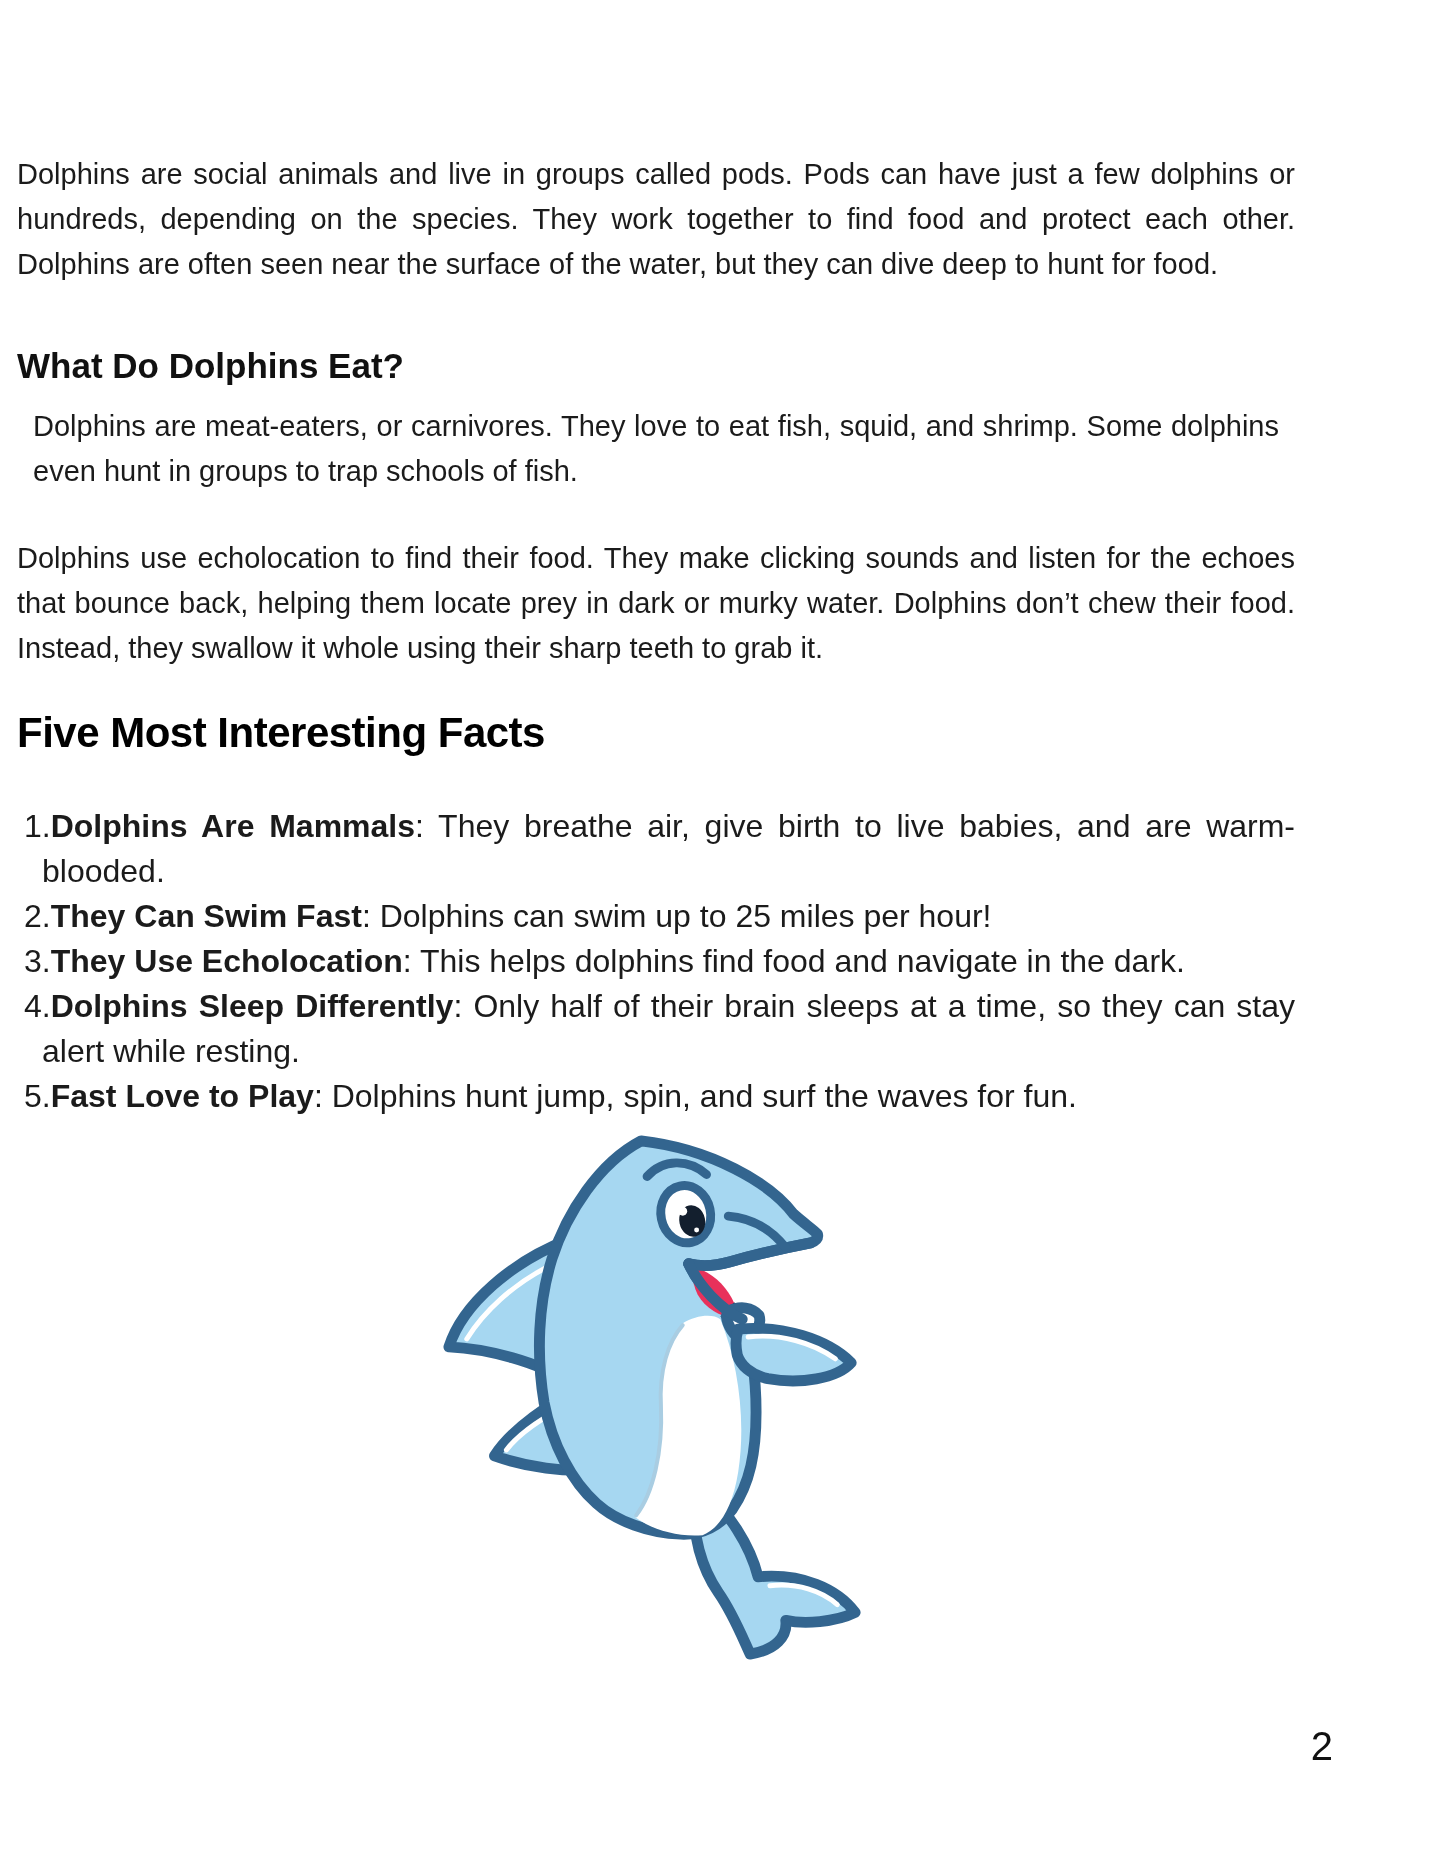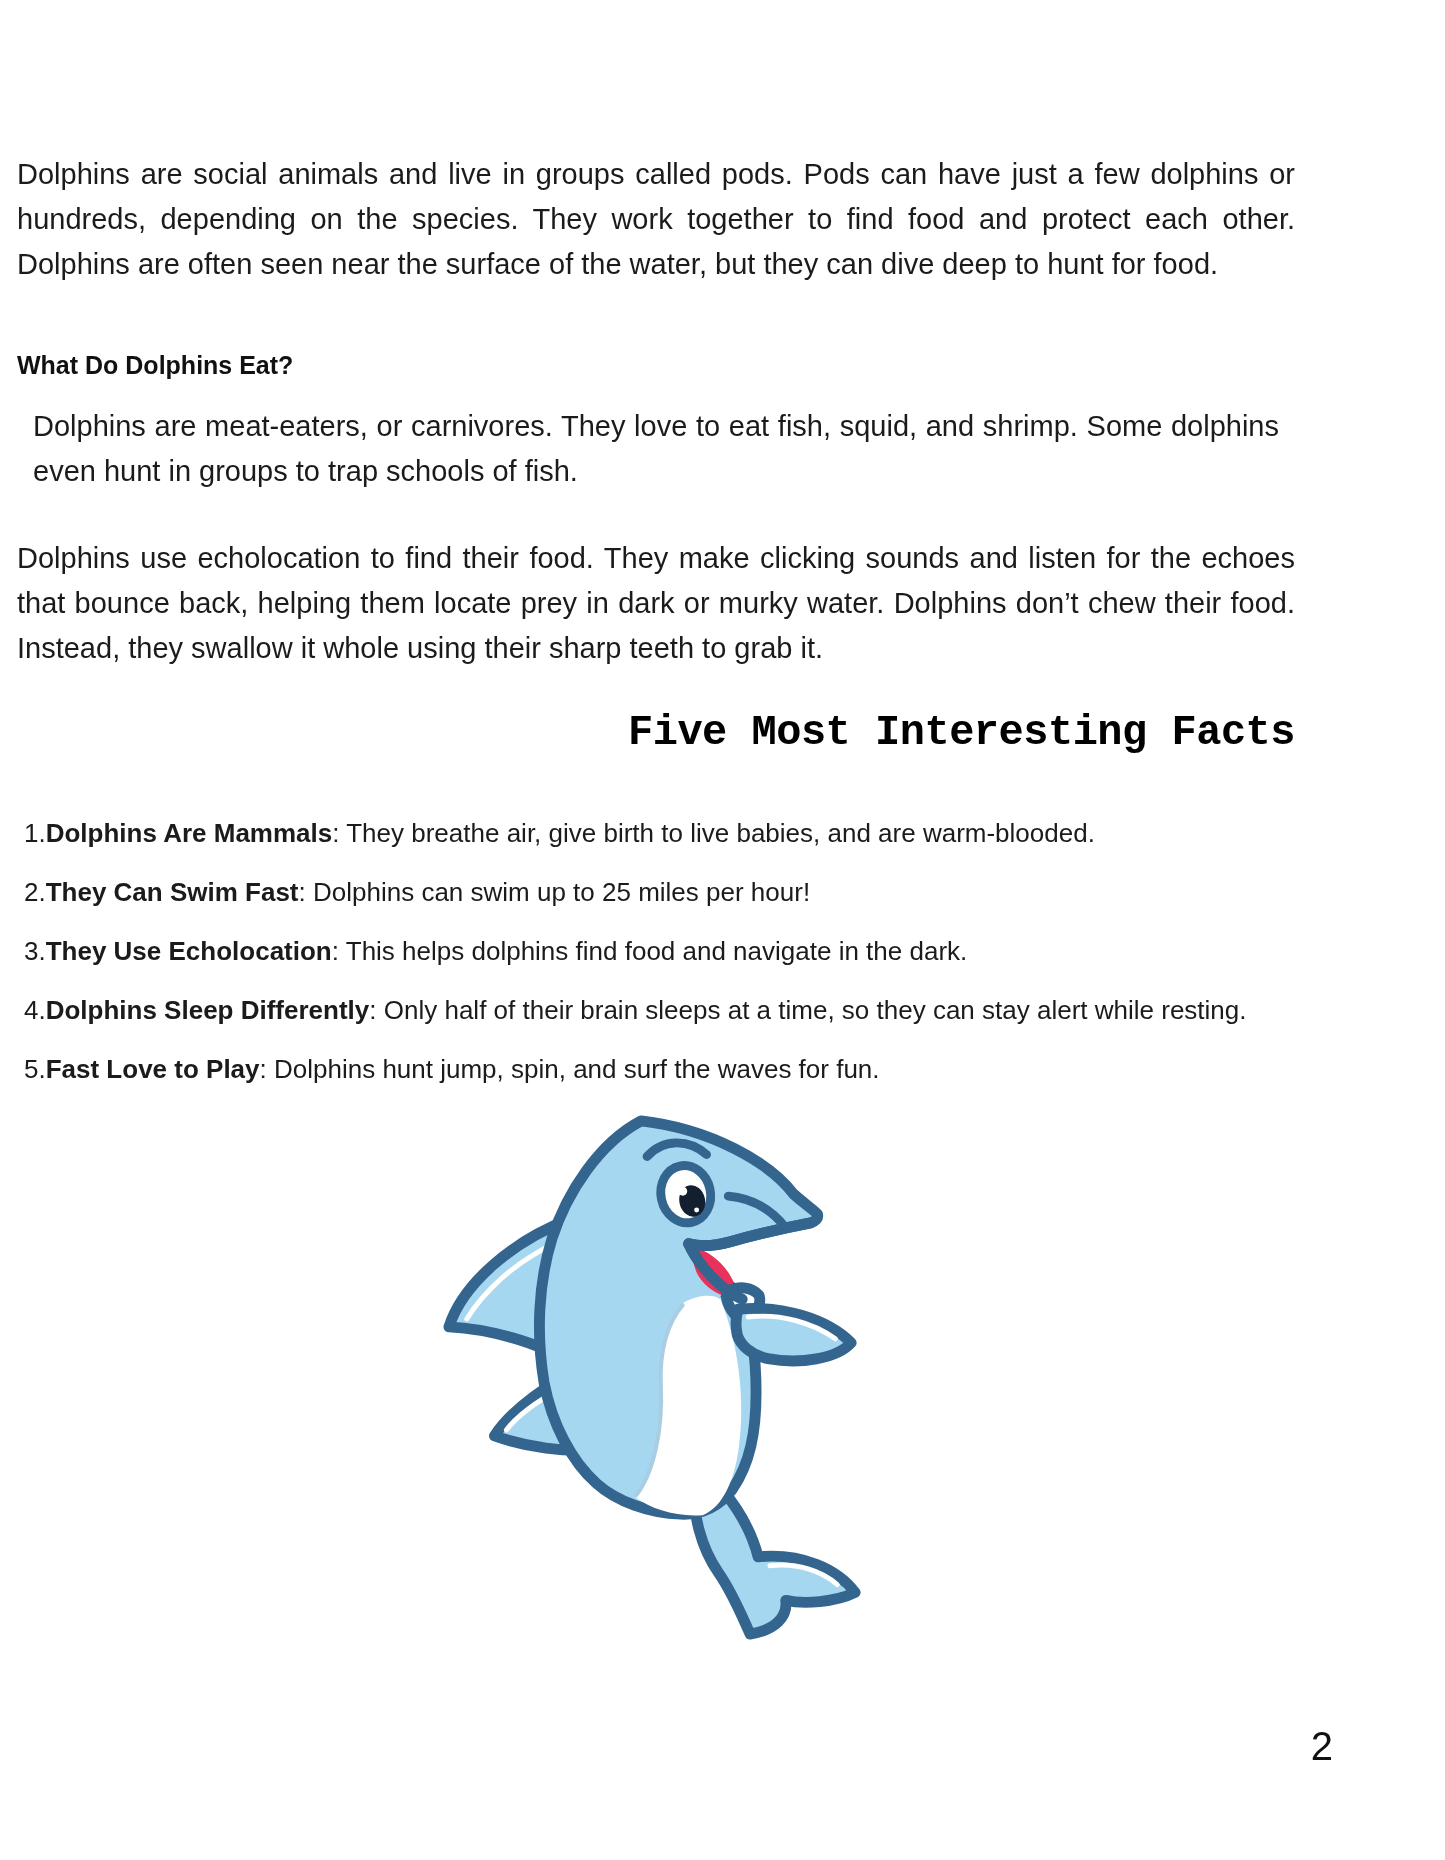--- a/index.html
+++ b/index.html
@@ -18,45 +18,44 @@
     overflow:hidden;
   }
   .body-text{
     margin:0;
     font-size:29px;
     line-height:45px;
     text-align:justify;
   }
   .sub-heading{
     margin:56px 0 0;
-    font-size:25px;
+    font-size:35px;
     line-height:45px;
     font-weight:700;
     color:#111111;
   }
   .para-2{margin:16px;}
   .para-3{margin-top:42px;}
   .main-heading{
     margin:36px 0 0;
     font-size:42px;
     line-height:52px;
     font-weight:700;
-    text-align:right;
+    text-align:left;
     color:#000000;
     letter-spacing:-0.5px;
-    font-family:Liberation Mono, monospace;
   }
   .facts-list{
     margin:45px 0 0;
     padding:0;
     list-style:none;
   }
   .fact{
-    font-size:26px;
-    line-height:59px;
+    font-size:32px;
+    line-height:45px;
     text-align:justify;
     padding-left:25px;
     text-indent:-18px;
   }
   .fact-label{font-weight:700;}
   .illustration{
     margin:6px auto 0;
     width:530px;
     height:535px;
   }

